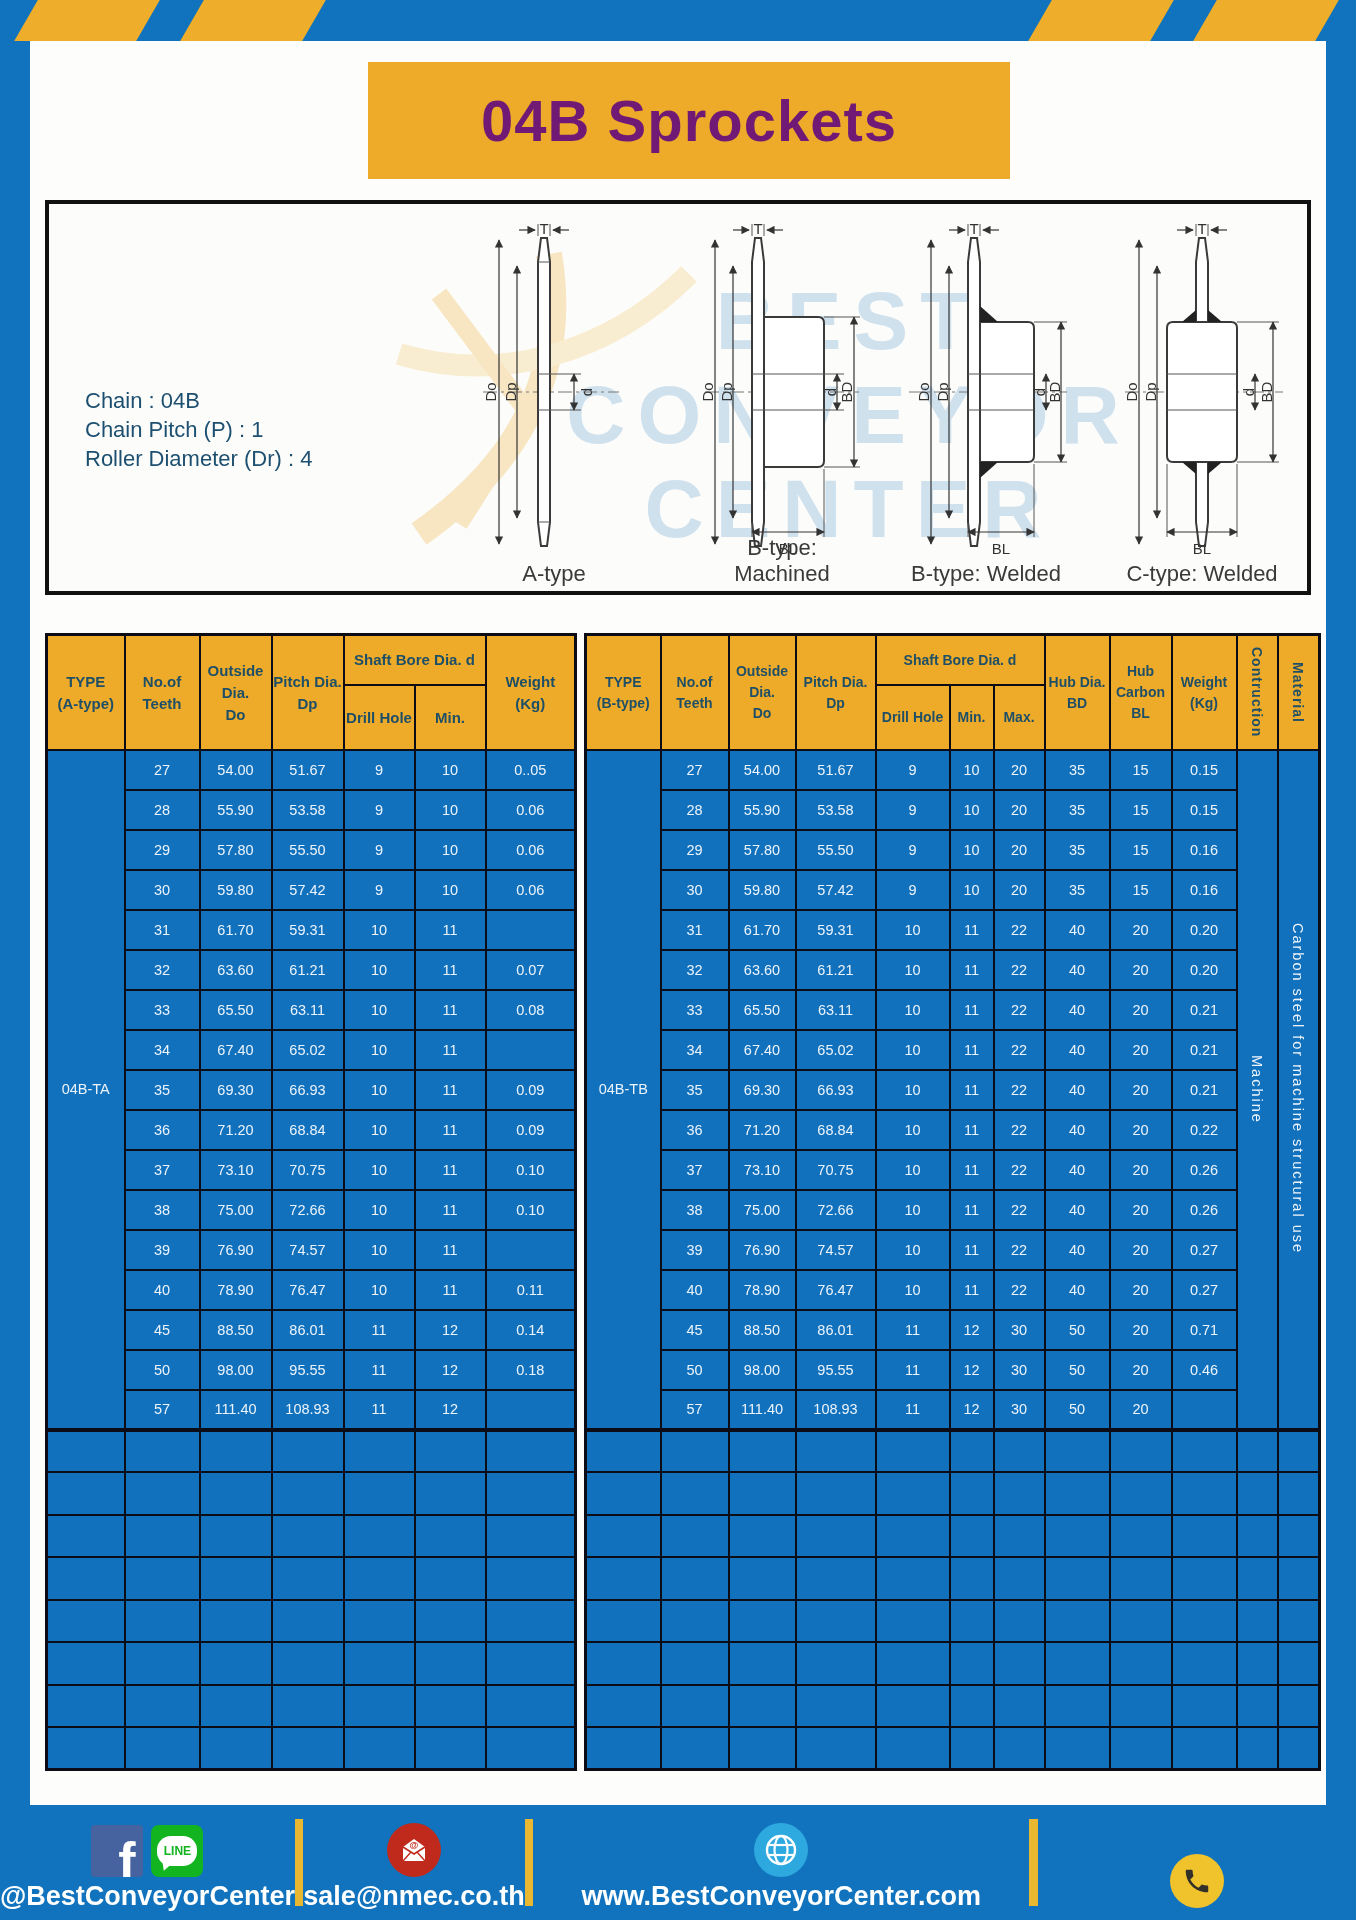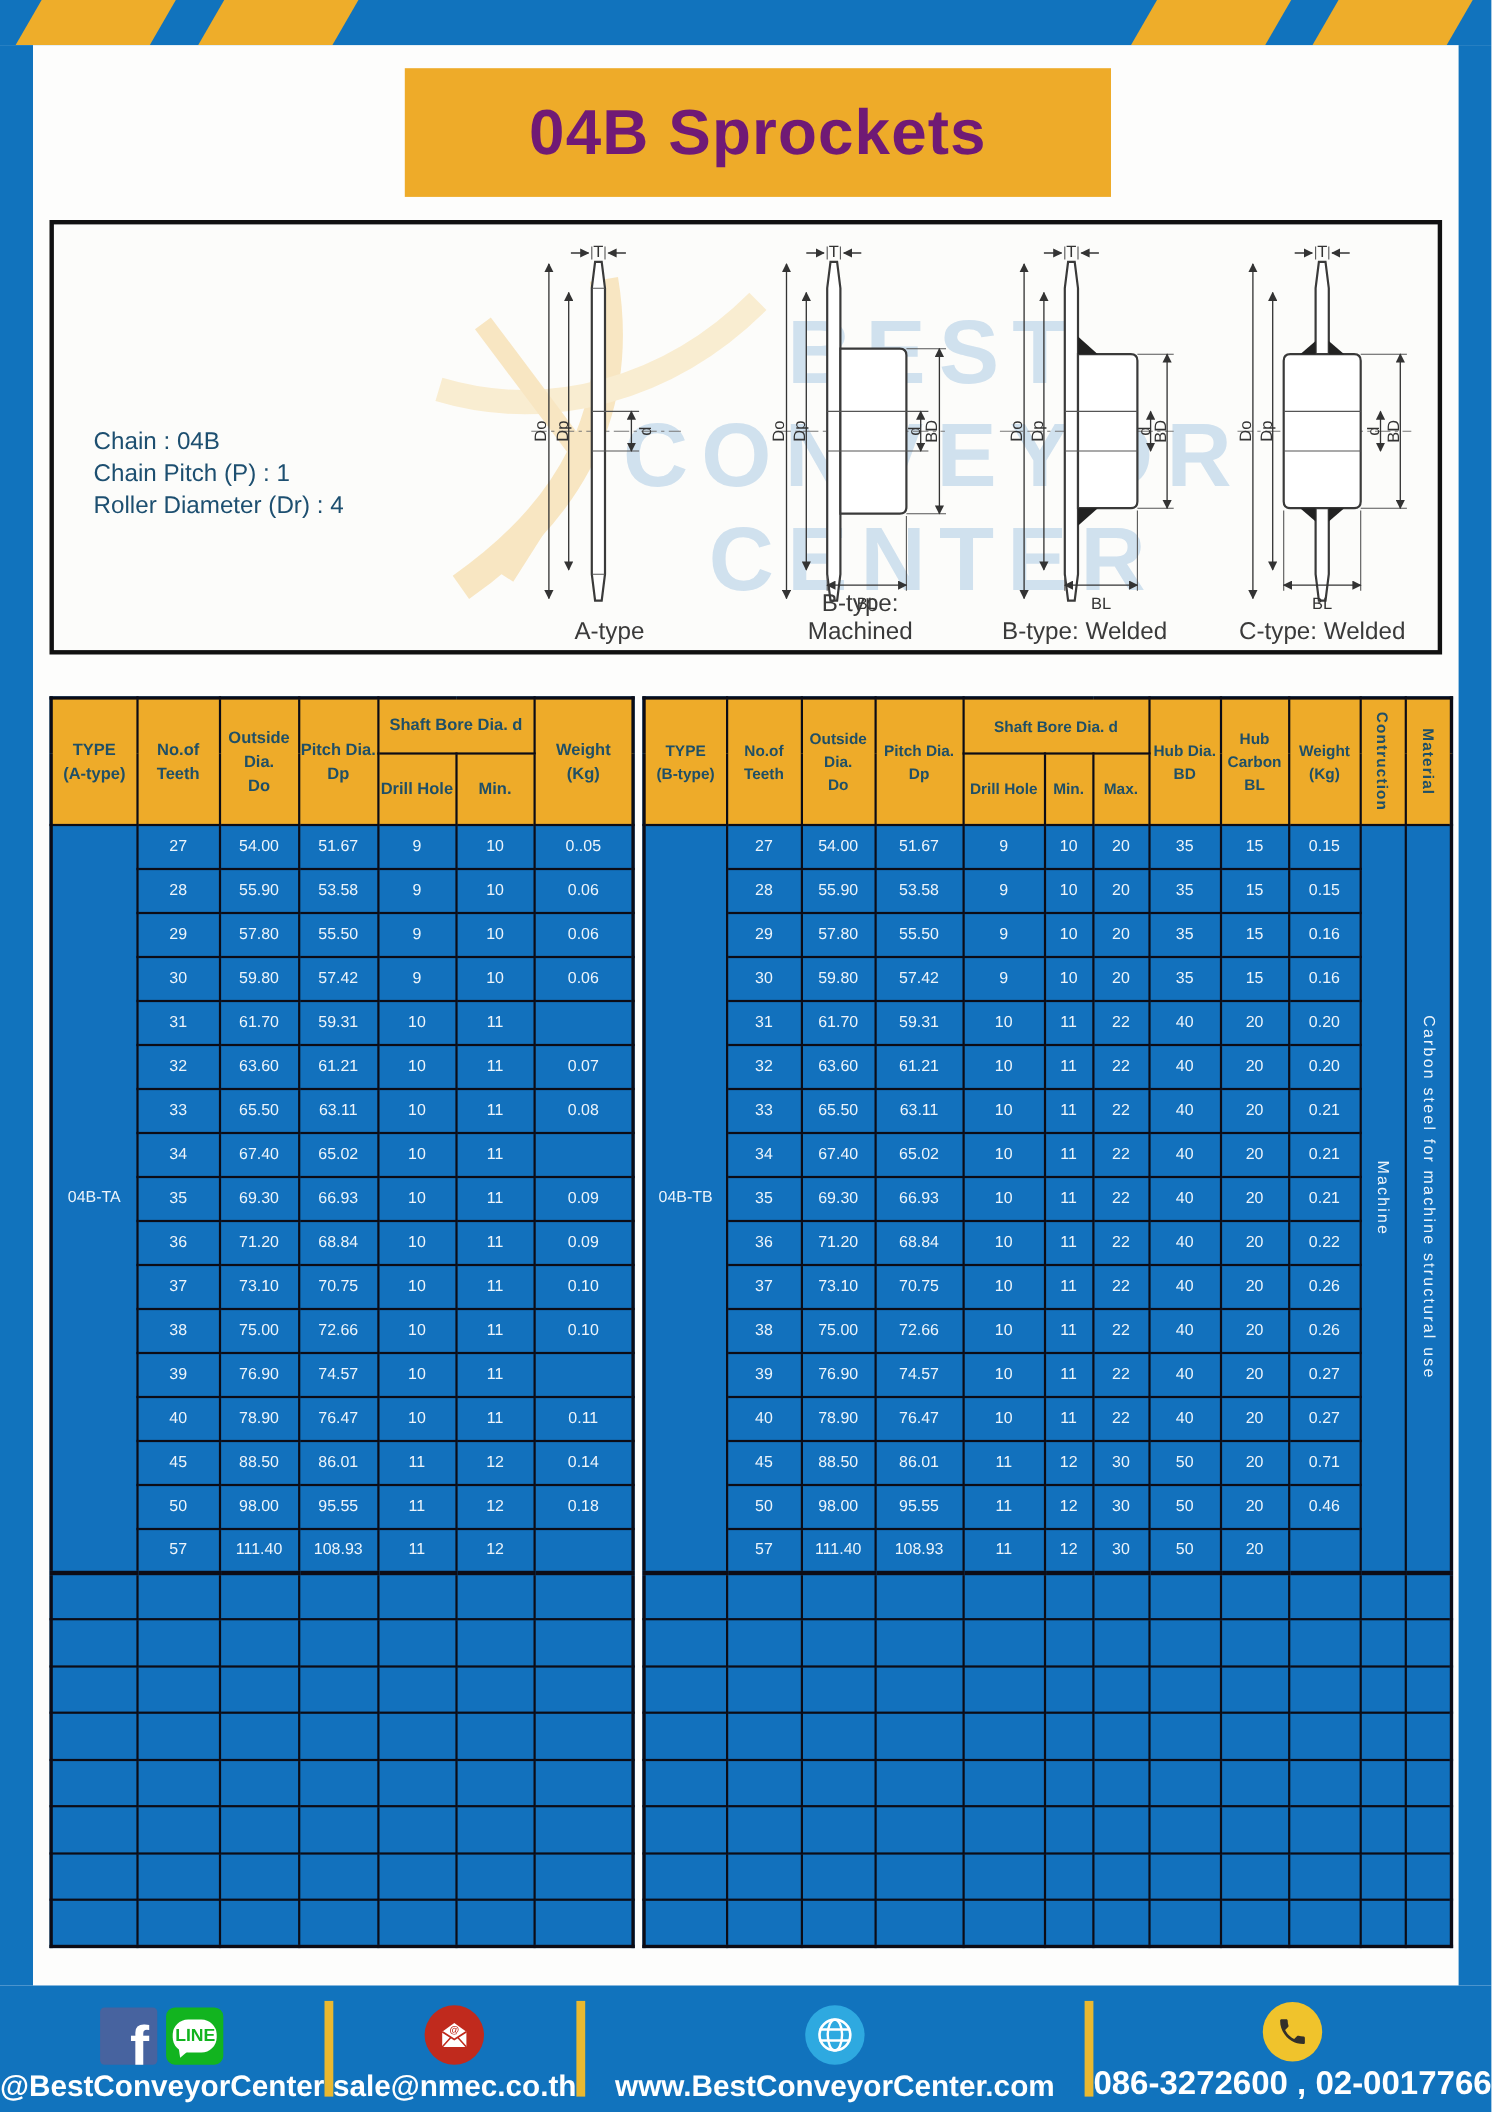--- a/index.html
+++ b/index.html
@@ -62,21 +62,21 @@
           display:flex;align-items:stretch;}
   .f-sec{display:flex;flex-direction:column;align-items:center;justify-content:flex-end;
          padding-bottom:8px;box-sizing:border-box;}
   .f-sec .icons{display:flex;gap:8px;align-items:center;margin-bottom:4px;}
   .f-sec .f-text{color:#fff;font-weight:bold;font-size:27px;white-space:nowrap;}
   .f-div{width:9px;background:#e9b830;margin:14px 0;}
   .fb-icon{width:52px;height:52px;background:#47639f;border-radius:4px;position:relative;overflow:hidden;}
   .fb-icon span{position:absolute;right:8px;bottom:-14px;color:#fff;font-size:52px;font-weight:bold;}
   .line-icon{width:52px;height:52px;background:#12b41f;border-radius:8px;display:flex;align-items:center;justify-content:center;position:relative;}
   .line-bubble{width:40px;height:30px;background:#fff;border-radius:14px;display:flex;align-items:center;justify-content:center;
-               color:#12b41f;font-size:16px;font-weight:bold;}
+               color:#12b41f;font-size:12px;font-weight:bold;}
   .line-tail{position:absolute;left:10px;bottom:6px;width:0;height:0;border-left:4px solid transparent;
              border-right:5px solid transparent;border-top:8px solid #fff;transform:rotate(18deg);}
   .round-icon{width:54px;height:54px;border-radius:50%;display:flex;align-items:center;justify-content:center;}
   .mail-icon{background:#c02a1d;}
   .globe-icon{background:#2ea9e0;}
   .phone-icon{background:#f0c32c;}
 </style>
 </head>
 <body>
 
@@ -902,15 +902,14 @@
   </div>
   <div class="f-div"></div>
   <div class="f-sec" style="flex-basis:340px;flex-grow:1">
     <div class="icons">
       <div class="round-icon phone-icon">
         <svg width="30" height="30" viewBox="0 0 24 24">
           <path fill="#33302a" d="M6.62 10.79c1.44 2.83 3.76 5.14 6.59 6.59l2.2-2.2c.27-.27.67-.36 1.02-.24 1.12.37 2.33.57 3.57.57.55 0 1 .45 1 1V20c0 .55-.45 1-1 1-9.39 0-17-7.61-17-17 0-.55.45-1 1-1h3.5c.55 0 1 .45 1 1 0 1.25.2 2.45.57 3.57.11.35.03.74-.25 1.02l-2.2 2.2z"></path>
         </svg>
       </div>
     </div>
-    <div class="f-text" style="font-size:30px">086-3272600 , 02-0017766</div>
   </div>
 </div>
 
 </body></html>

